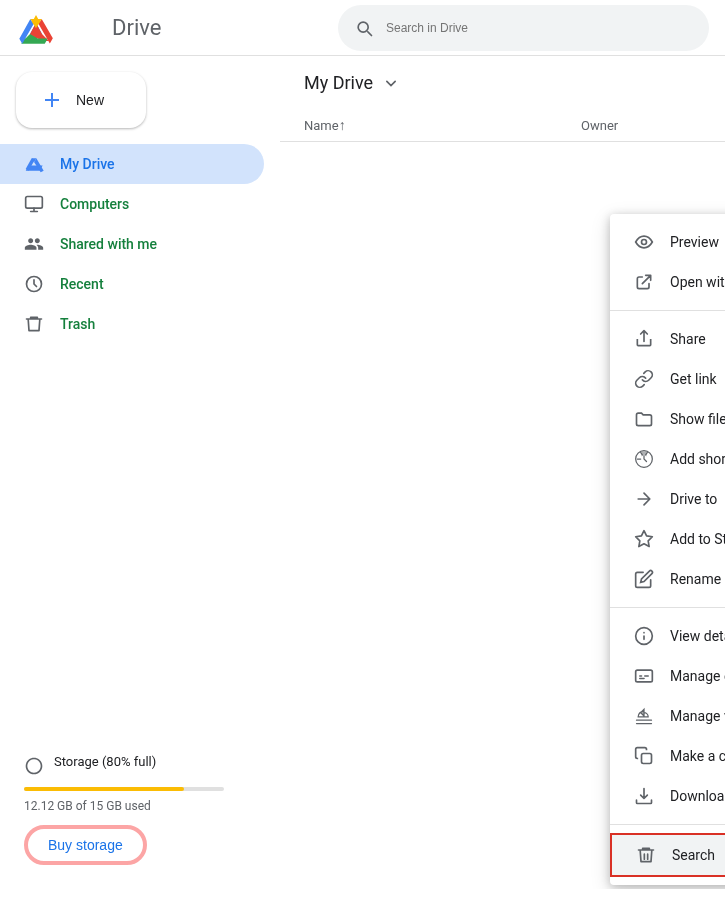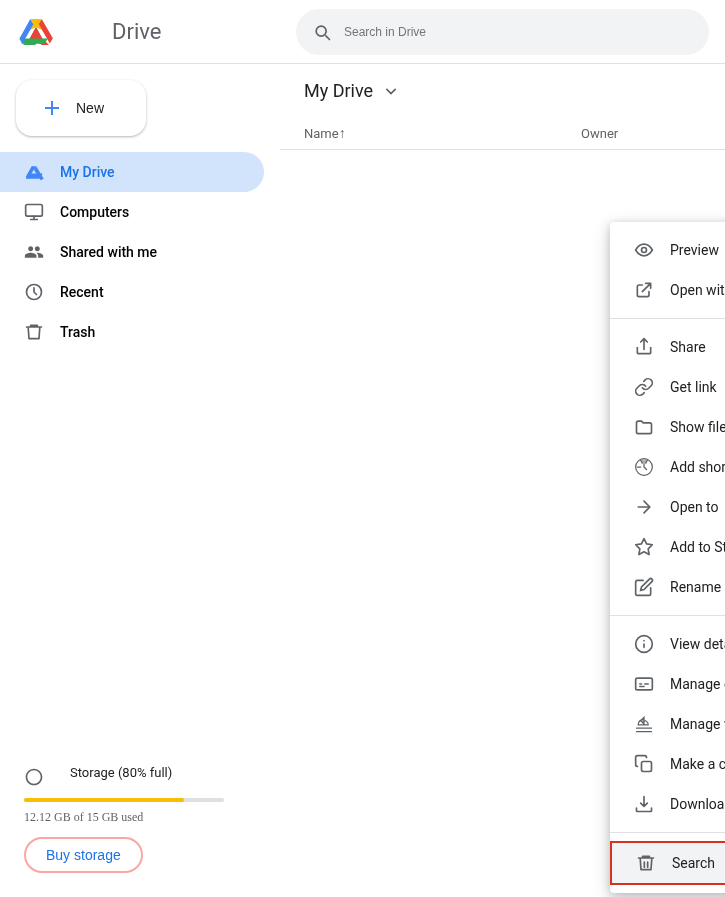--- a/index.html
+++ b/index.html
@@ -9,24 +9,25 @@
       width: 725px;
       height: 897px;
       overflow: hidden;
       position: relative;
     }
 
     
     .header {
       display: flex;
       align-items: center;
-      height: 64px;
+      height: 56px;
       padding: 0 16px;
       border-bottom: 1px solid #e0e0e0;
       background: #fff;
+      gap: 42px;
     }
     .logo-area {
       display: flex;
       align-items: center;
       gap: 8px;
       width: 280px;
     }
     .logo-icon {
       width: 40px;
       height: 40px;
@@ -99,21 +100,21 @@
 
     .nav-item {
       display: flex;
       align-items: center;
       gap: 16px;
       padding: 10px 16px 10px 24px;
       cursor: pointer;
       border-radius: 0 24px 24px 0;
       margin-right: 16px;
       font-size: 14px;
-      color: #000000;
+      color: #15803d;
       font-weight: 500;
     }
     .nav-item.active {
       background: #d2e3fc;
       color: #1a73e8;
     }
     .nav-item.active .nav-icon {
       color: #1a73e8;
     }
     .nav-icon {
@@ -145,24 +146,23 @@
     .storage-bar-fill {
       background: #fbbc04;
       height: 4px;
       border-radius: 4px;
       width: 80%;
     }
     .storage-used {
       font-size: 12px;
       color: #5f6368;
       margin-bottom: 12px;
-      font-family: Liberation Serif, serif;
     }
     .buy-storage-btn {
-      border: 2px solid #fca5a5;
+      border: 4px solid #fca5a5;
       background: #fff;
       border-radius: 20px;
       padding: 8px 20px;
       font-size: 14px;
       color: #1a73e8;
       cursor: pointer;
       font-weight: 500;
     }
 
     
@@ -347,21 +347,21 @@
     <div class="nav-item">
       <span class="nav-icon">
         <svg width="20" height="20" viewBox="0 0 24 24" fill="none" xmlns="http://www.w3.org/2000/svg">
           <path d="M3 6h18M8 6V4h8v2M19 6l-1 14H6L5 6" stroke="#5f6368" stroke-width="2" stroke-linecap="round" stroke-linejoin="round"></path>
         </svg>
       </span>
       <span class="nav-label">Trash</span>
     </div>
 
     <div class="sidebar-bottom">
-      <div style="display:flex;align-items:center;gap:26px;margin-bottom:10px;">
+      <div style="display:flex;align-items:center;gap:10px;margin-bottom:10px;">
         <svg width="20" height="20" viewBox="0 0 24 24" fill="none">
           <path d="M12 2C6.48 2 2 6.48 2 12s4.48 10 10 10 10-4.48 10-10S17.52 2 12 2zm0 18c-4.41 0-8-3.59-8-8s3.59-8 8-8 8 3.59 8 8-3.59 8-8 8z" fill="#5f6368"></path>
           <path d="M12 6c-3.31 0-6 2.69-6 6s2.69 6 6 6 6-2.69 6-6-2.69-6-6-6z" fill="none"></path>
         </svg>
         <span class="storage-label">Storage (80% full)</span>
       </div>
       <div class="storage-bar-bg">
         <div class="storage-bar-fill"></div>
       </div>
       <div class="storage-used">12.12 GB of 15 GB used</div>
@@ -455,21 +455,21 @@
         <span>Add shortcut to Drive</span>
 
       </div>
 
       <div class="menu-item">
         <span class="menu-icon">
           <svg width="20" height="20" viewBox="0 0 24 24" fill="none">
             <path d="M5 12h14M12 5l7 7-7 7" stroke="#5f6368" stroke-width="2" stroke-linecap="round" stroke-linejoin="round"></path>
           </svg>
         </span>
-        <span>Open to</span>
+        <span>Drive to</span>
       </div>
 
       <div class="menu-item">
         <span class="menu-icon">
           <svg width="20" height="20" viewBox="0 0 24 24" fill="none">
             <path d="M12 2l3.09 6.26L22 9.27l-5 4.87 1.18 6.88L12 17.77l-6.18 3.25L7 14.14 2 9.27l6.91-1.01L12 2z" stroke="#5f6368" stroke-width="2" stroke-linejoin="round"></path>
           </svg>
         </span>
         <span>Add to Starred</span>
       </div>

